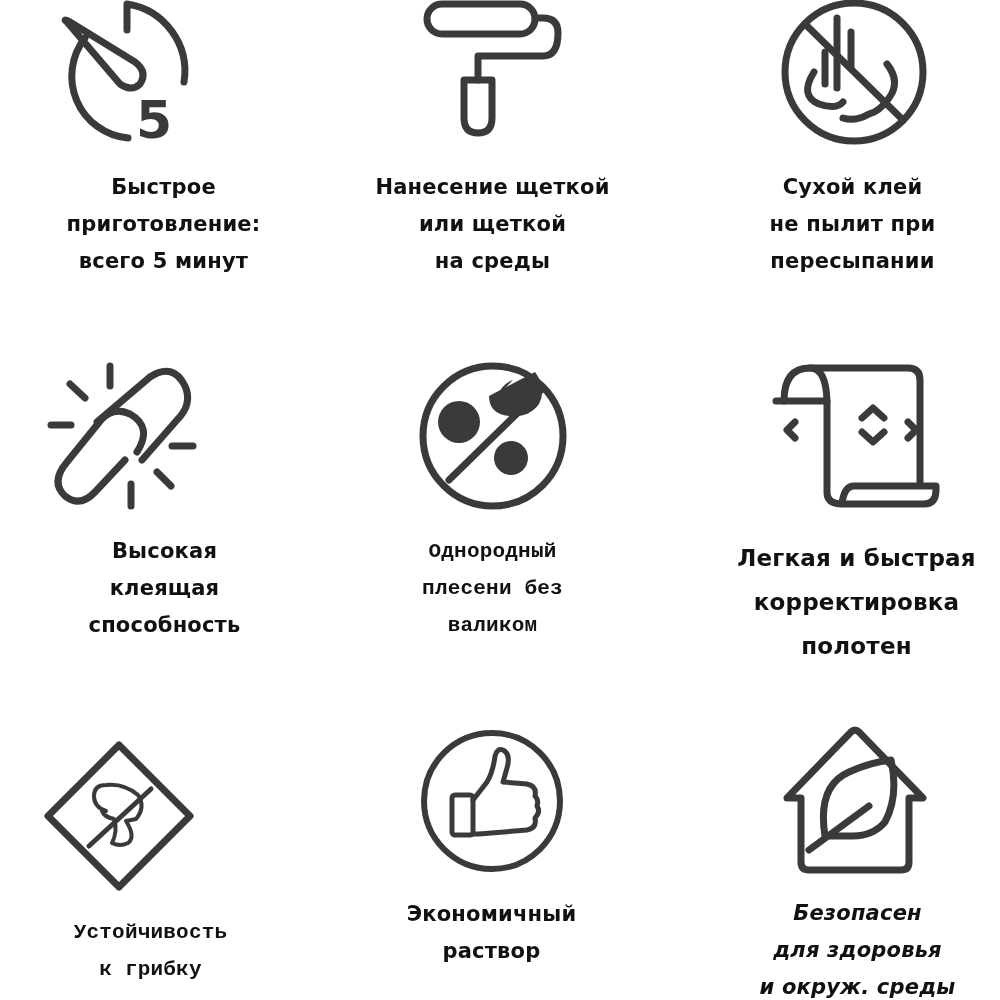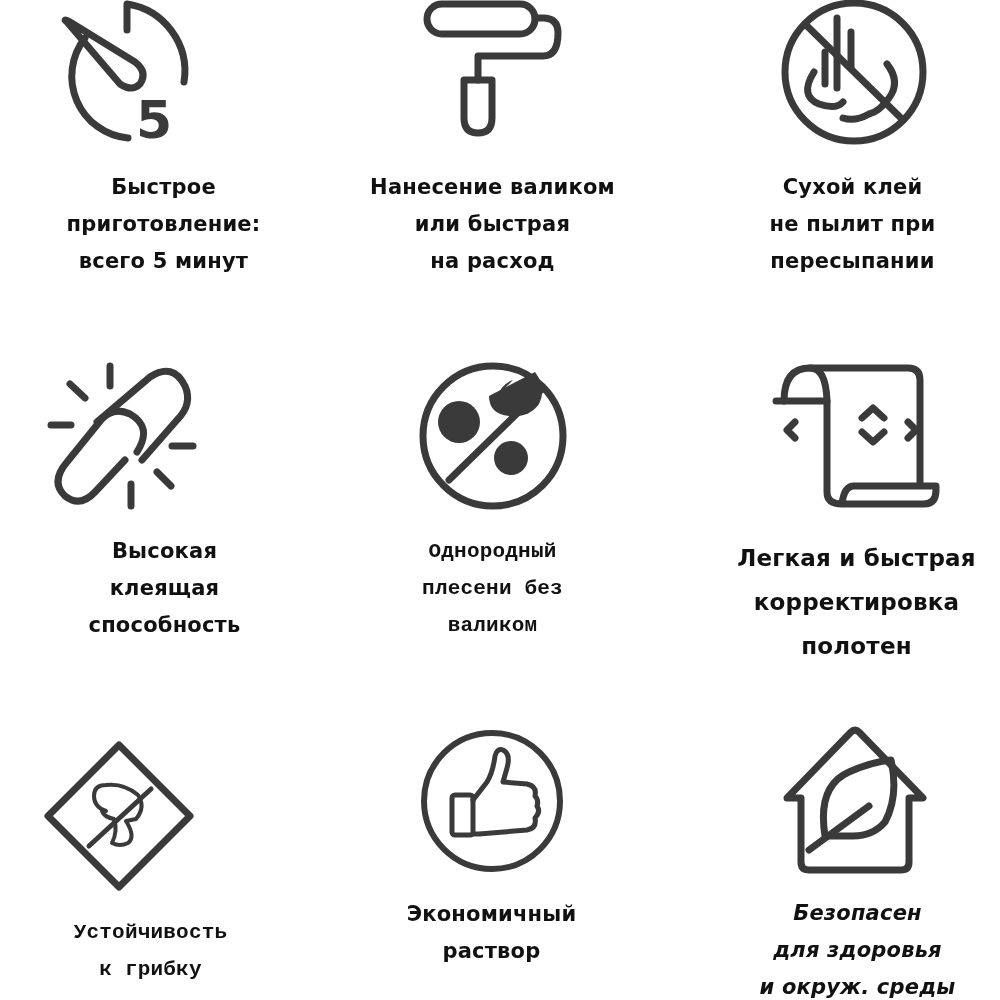--- a/index.html
+++ b/index.html
@@ -35,23 +35,23 @@
 
 <div class="feature" style="left:333px; top:0; height:330px;">
   <div class="icon" style="left:88px; top:0; width:140px; height:140px;">
     <svg viewBox="0 0 140 140">
       <rect class="stroke" x="6" y="4" width="108" height="30" rx="15"></rect>
       <path class="stroke" d="M114 18 L122 18 Q137 18 137 33 Q137 56 122 56 L57 56 L57 80"></path>
       <path class="stroke" d="M43 80 L71 80 L71 118 Q71 133 57 133 Q43 133 43 118 Z"></path>
     </svg>
   </div>
   <div class="caption" style="top:169px; left:-7px;">
-    <span>Нанесение валиком</span>
-    <span>или быстрая</span>
-    <span>на расход</span>
+    <span>Нанесение щеткой</span>
+    <span>или щеткой</span>
+    <span>на среды</span>
   </div>
 </div>
 
 <div class="feature" style="left:666px; top:0; height:330px;">
   <div class="icon" style="left:115px; top:0; width:146px; height:146px;">
     <svg viewBox="0 0 146 146">
       <circle class="stroke" cx="73" cy="72" r="69"></circle>
       <line class="stroke" x1="24" y1="24" x2="122" y2="120"></line>
       <line class="stroke" x1="56" y1="18" x2="56" y2="88"></line>
       <line class="stroke" x1="44" y1="52" x2="44" y2="84"></line>

